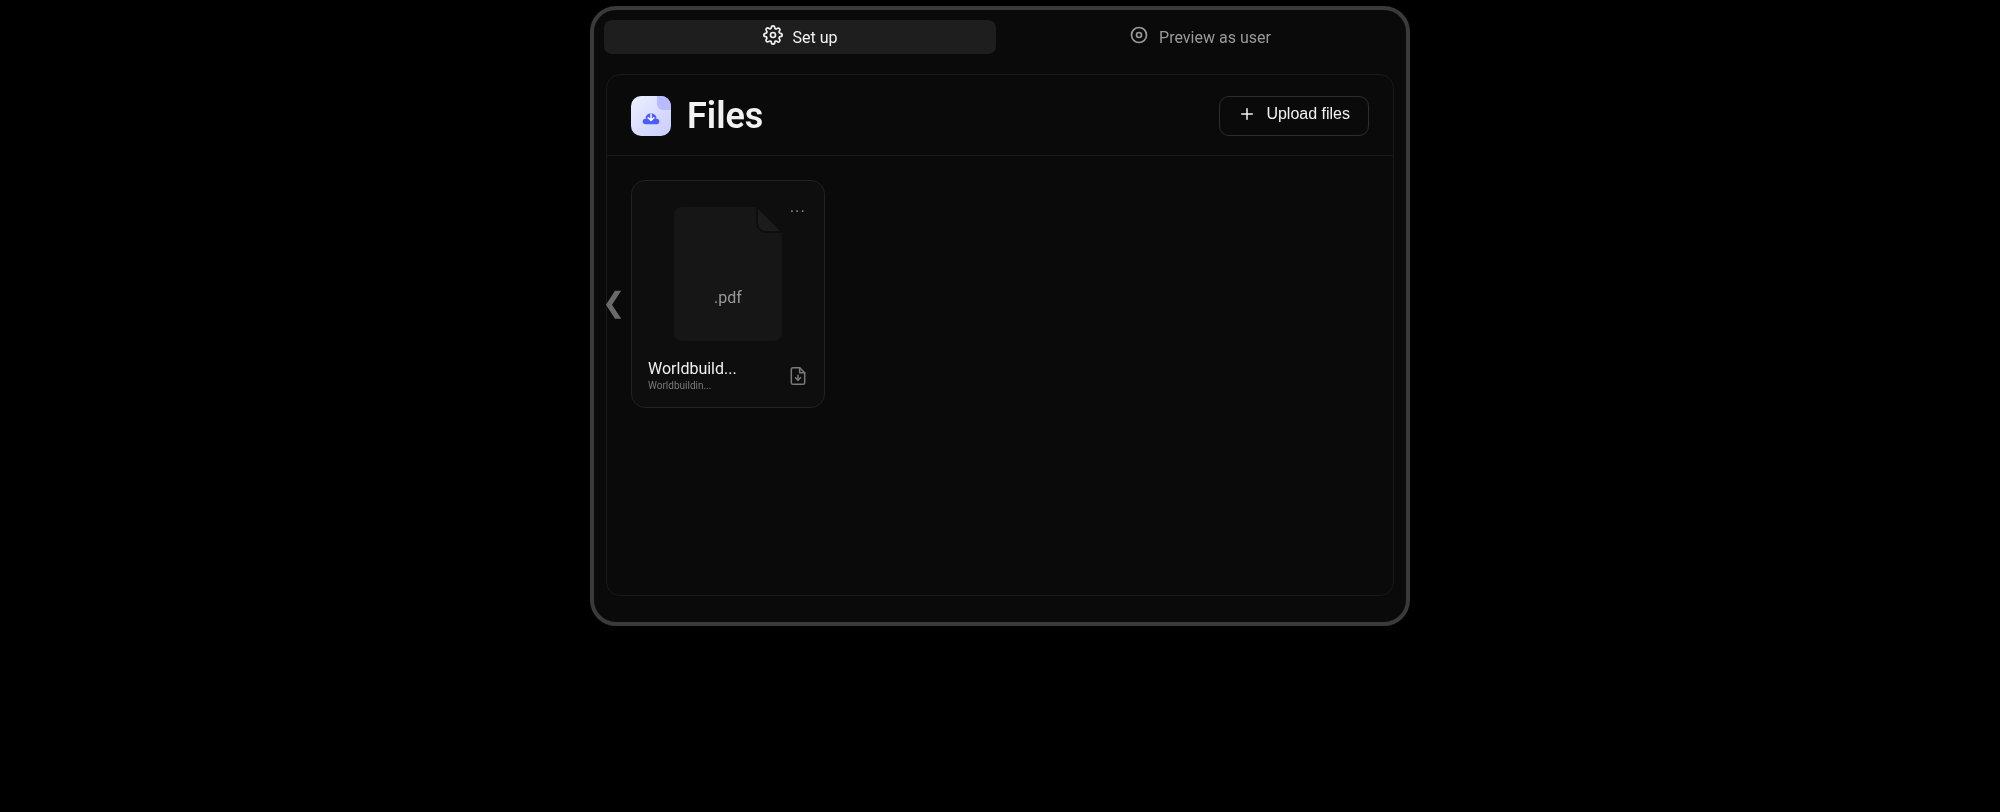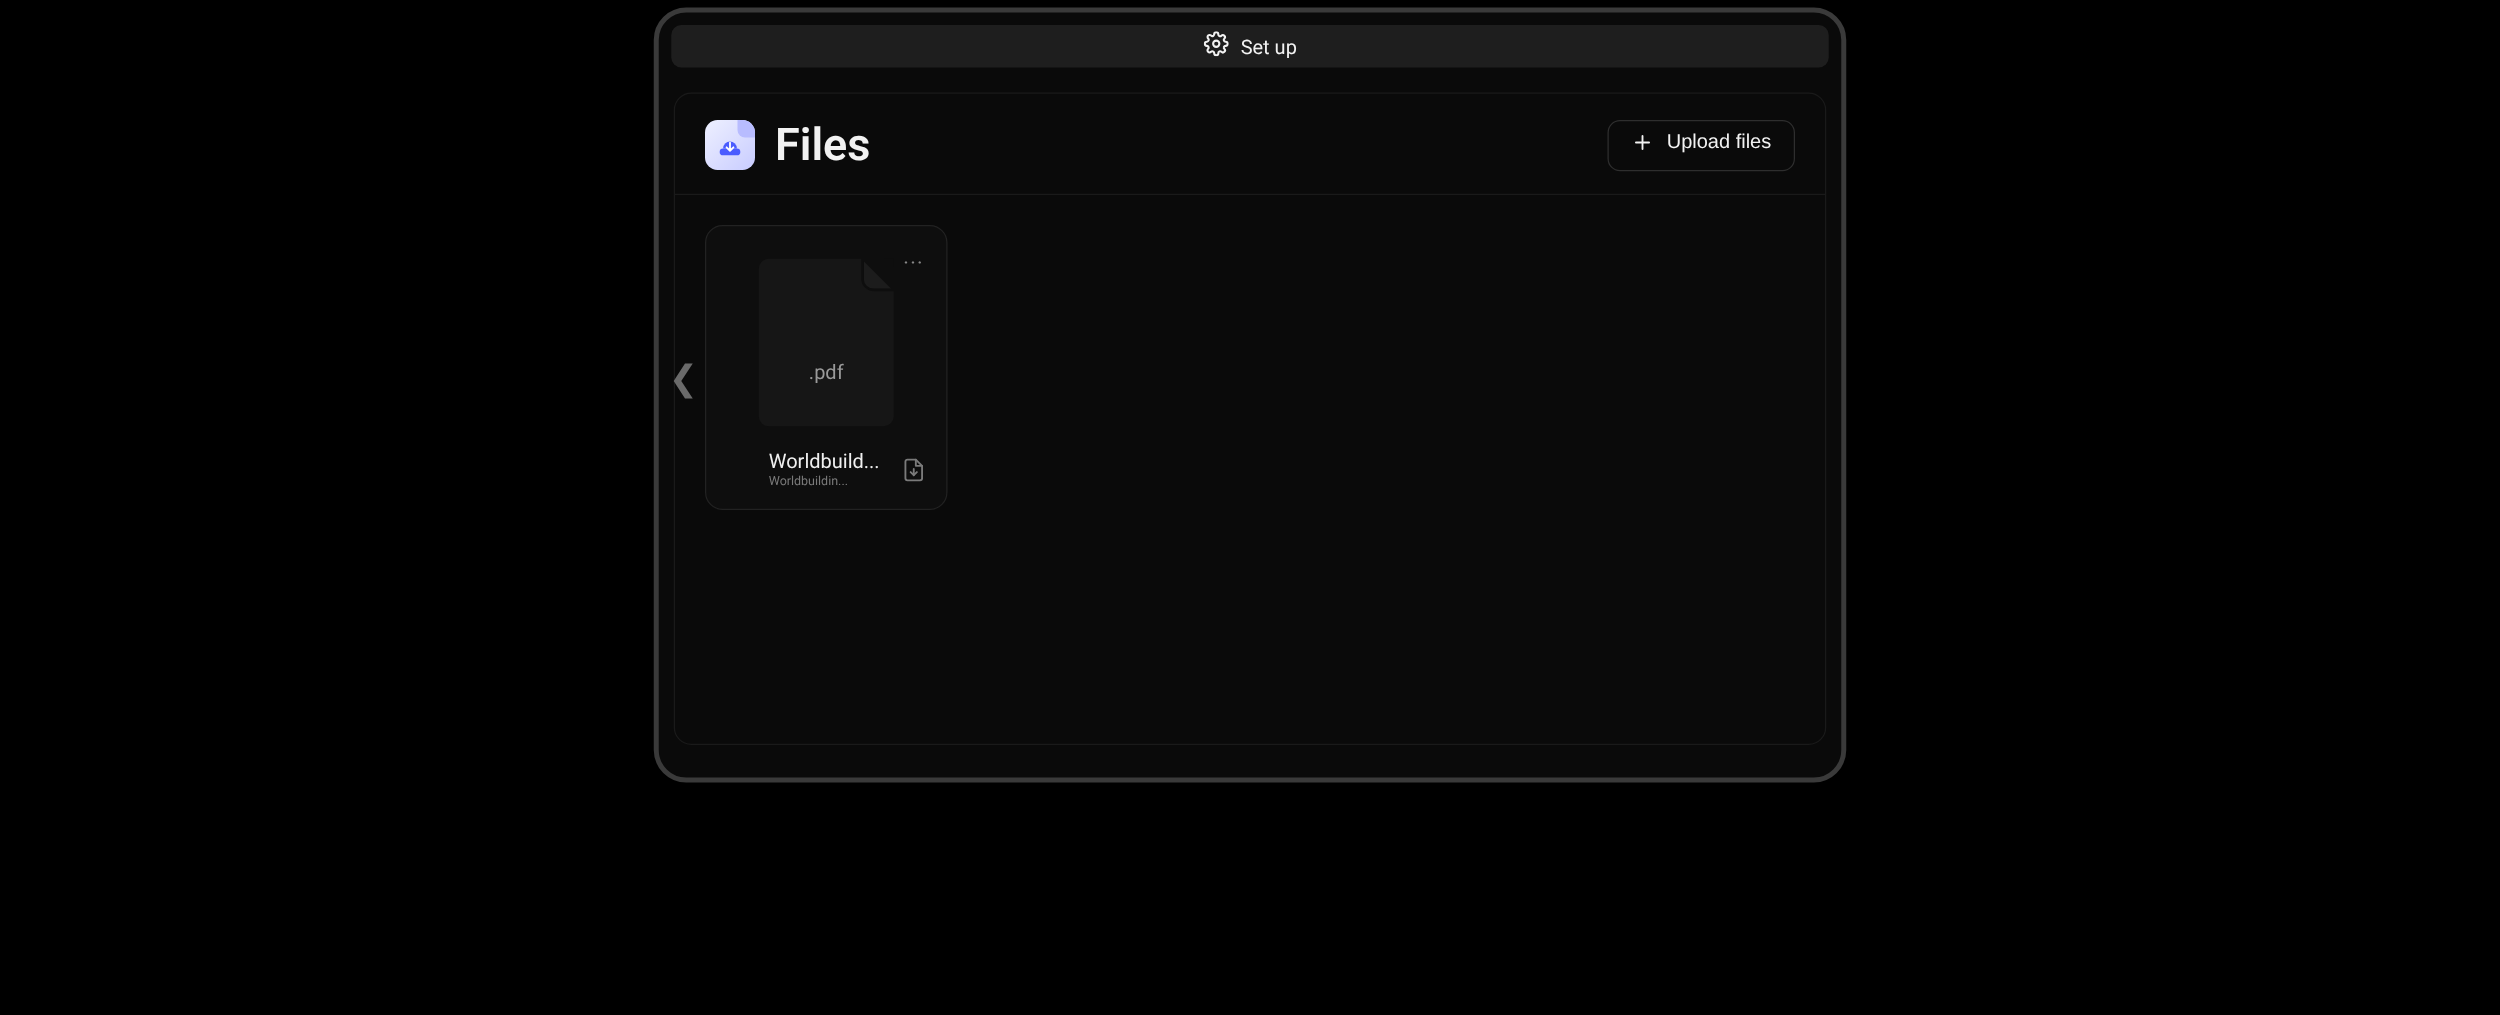--- a/index.html
+++ b/index.html
@@ -7,21 +7,21 @@
     background: #000;
     font-family: -apple-system, BlinkMacSystemFont, "Segoe UI", Roboto, sans-serif;
     width: 2000px;
     height: 812px;
     display: flex;
     align-items: flex-start;
     justify-content: center;
     padding-top: 0;
   }
   .window {
-    width: 954px;
+    width: 820px;
     height: 620px;
     background: #0a0a0a;
     border: 4px solid #3a3a3a;
     border-radius: 26px;
     overflow: hidden;
     margin-top: 6px;
     position: relative;
   }
   .tabbar {
     display: flex;
@@ -168,21 +168,20 @@
   .ext-label {
     color: #9a9a9a;
     font-size: 16px;
     margin-top: 47px;
   }
   .file-footer {
     display: flex;
     align-items: flex-end;
     justify-content: space-between;
     gap: 8px;
-    margin-left: 34px;
   }
   .file-text { overflow: hidden; }
   .file-name {
     color: #f0f0f0;
     font-size: 16px;
     white-space: nowrap;
     overflow: hidden;
     text-overflow: ellipsis;
     max-width: 110px;
   }
@@ -209,20 +208,29 @@
 
   <div class="tabbar">
     <div class="tab active">
       <span>
         <svg viewBox="0 0 24 24" fill="none" stroke="currentColor" stroke-width="2" stroke-linecap="round" stroke-linejoin="round">
             <circle cx="12" cy="12" r="3"></circle>
             <path d="M19.4 15a1.7 1.7 0 0 0 .34 1.87l.06.06a2 2 0 1 1-2.83 2.83l-.06-.06a1.7 1.7 0 0 0-1.87-.34 1.7 1.7 0 0 0-1 1.55V21a2 2 0 1 1-4 0v-.09a1.7 1.7 0 0 0-1.11-1.55 1.7 1.7 0 0 0-1.87.34l-.06.06a2 2 0 1 1-2.83-2.83l.06-.06a1.7 1.7 0 0 0 .34-1.87 1.7 1.7 0 0 0-1.55-1H3a2 2 0 1 1 0-4h.09a1.7 1.7 0 0 0 1.55-1.11 1.7 1.7 0 0 0-.34-1.87l-.06-.06a2 2 0 1 1 2.83-2.83l.06.06a1.7 1.7 0 0 0 1.87.34H9a1.7 1.7 0 0 0 1-1.55V3a2 2 0 1 1 4 0v.09a1.7 1.7 0 0 0 1 1.55 1.7 1.7 0 0 0 1.87-.34l.06-.06a2 2 0 1 1 2.83 2.83l-.06.06a1.7 1.7 0 0 0-.34 1.87V9a1.7 1.7 0 0 0 1.55 1H21a2 2 0 1 1 0 4h-.09a1.7 1.7 0 0 0-1.55 1z"></path>
           </svg>
       </span>
       <span>Set up</span>
+    </div>
+    <div class="tab">
+      <span>
+        <svg viewBox="0 0 24 24" fill="none" stroke="currentColor" stroke-width="2" stroke-linecap="round" stroke-linejoin="round">
+            <circle cx="12" cy="12" r="3"></circle>
+            <circle cx="12" cy="12" r="9"></circle>
+          </svg>
+      </span>
+      <span>Preview as user</span>
     </div>
   </div>
 
   <div class="panel">
     <div class="panel-header">
       <div class="title-group">
         <div class="app-icon">
           <svg viewBox="0 0 24 24" fill="none">
               <path d="M6 15a6 6 0 0 1 6-6 6 6 0 0 1 6 6" fill="#4a5cff"></path>
               <path d="M6 15h12a3 3 0 0 1 0 6H6a3 3 0 0 1 0-6z" fill="#4a5cff"></path>

